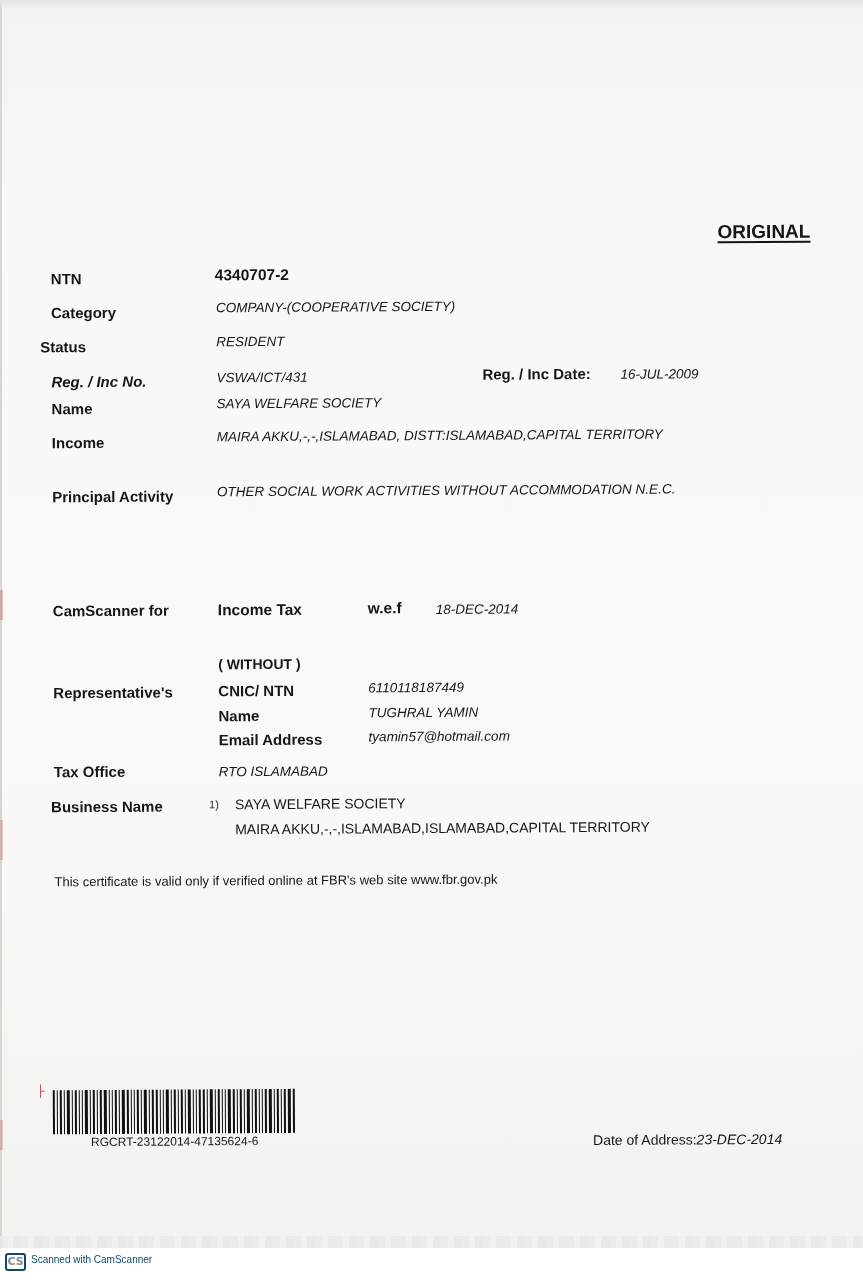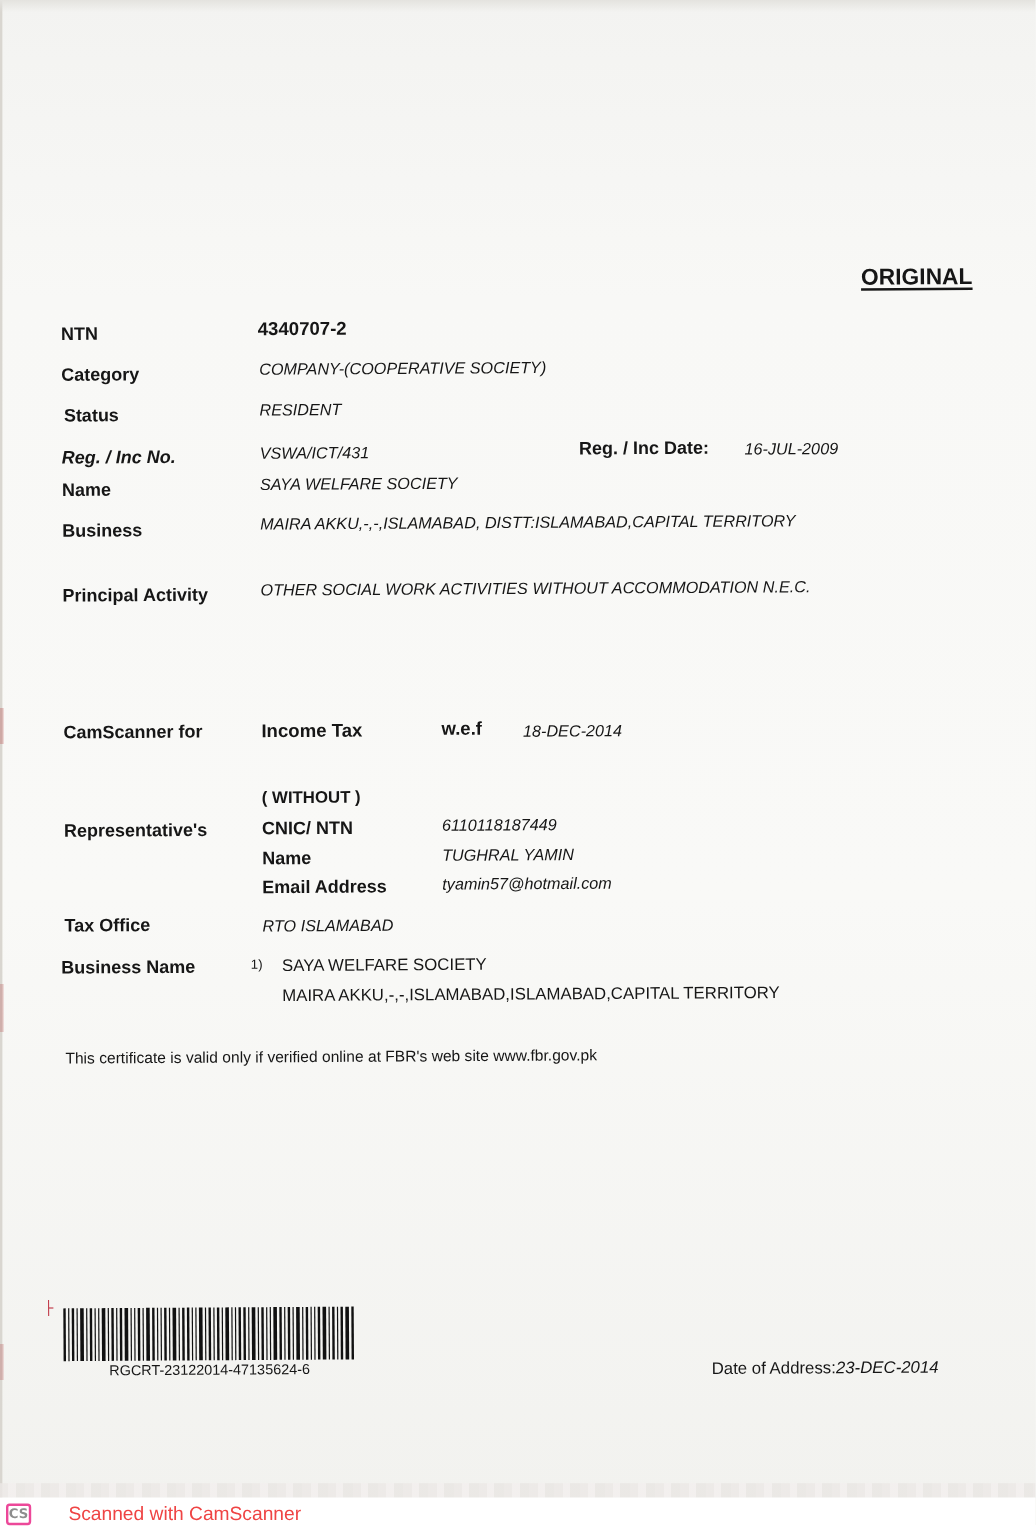--- a/index.html
+++ b/index.html
@@ -36,25 +36,25 @@
       text-decoration-thickness: 2px; text-underline-offset: 3px;
     }
     .note { font-size: 13px; }
     .barcode { position: absolute; left: 50px; top: 1088px; width: 276px; height: 44px; display: flex; align-items: stretch; }
     .barcode span { display: block; background: #111; margin-right: 2px; }
     .footer {
       position: absolute; left: 0; top: 1248px; width: 863px; height: 32px; background: #ffffff;
     }
     .cs-logo {
       position: absolute; left: 5px; top: 1253px; width: 21px; height: 18px;
-      border: 2px solid #ec4899; border-radius: 3px; box-sizing: border-box;
+      border: 2px solid #0c4a6e; border-radius: 3px; box-sizing: border-box;
       font-size: 11px; font-weight: bold; color: #8d8d8d; text-align: center; line-height: 14px;
       font-family: "DejaVu Sans", sans-serif;
     }
-    .cs-text { position: absolute; left: 31px; top: 1254px; font-size: 16px; color: #ef4444; margin-left: 26px; }
+    .cs-text { position: absolute; left: 31px; top: 1254px; font-size: 10px; color: #0c4a6e; }
     .mark { position: absolute; background: #b55; }
   </style>
 </head>
 <body>
 
 <div class="page"></div>
 <div class="top-edge"></div>
 <div class="bottom-edge"></div>
 <div class="mark" style="left:0;top:590px;width:3px;height:30px;opacity:.35"></div>
 <div class="mark" style="left:0;top:820px;width:3px;height:40px;opacity:.3"></div>
@@ -63,32 +63,32 @@
 <div class="content">
 
   <div class="abs original" style="left:720px;top:223px;">ORIGINAL</div>
 
   <div class="abs lbl" style="left:53px;top:268px;">NTN</div>
   <div class="abs bval" style="left:217px;top:265px;">4340707-2</div>
 
   <div class="abs lbl" style="left:53px;top:302px;">Category</div>
   <div class="abs val" style="left:218px;top:299px;">COMPANY-(COOPERATIVE SOCIETY)</div>
 
-  <div class="abs lbl" style="left:55px;top:336px;">Status</div>
+  <div class="abs lbl" style="left:42px;top:336px;">Status</div>
   <div class="abs val" style="left:218px;top:333px;">RESIDENT</div>
 
   <div class="abs lbl" style="left:53px;top:371px;font-style:italic;">Reg. / Inc No.</div>
   <div class="abs val" style="left:218px;top:369px;">VSWA/ICT/431</div>
   <div class="abs lbl" style="left:484px;top:366px;">Reg. / Inc Date:</div>
   <div class="abs val" style="left:622px;top:368px;">16-JUL-2009</div>
 
   <div class="abs lbl" style="left:53px;top:398px;">Name</div>
   <div class="abs val" style="left:218px;top:395px;">SAYA WELFARE SOCIETY</div>
 
-  <div class="abs lbl" style="left:53px;top:432px;">Business</div>
+  <div class="abs lbl" style="left:53px;top:432px;">Income</div>
   <div class="abs val" style="left:218px;top:428px;">MAIRA AKKU,-,-,ISLAMABAD, DISTT:ISLAMABAD,CAPITAL TERRITORY</div>
 
   <div class="abs lbl" style="left:53px;top:486px;">Principal Activity</div>
   <div class="abs val" style="left:218px;top:483px;">OTHER SOCIAL WORK ACTIVITIES WITHOUT ACCOMMODATION N.E.C.</div>
 
   <div class="abs lbl" style="left:53px;top:600px;">CamScanner for</div>
   <div class="abs bval" style="left:218px;top:600px;">Income Tax</div>
   <div class="abs bval" style="left:368px;top:599px;">w.e.f</div>
   <div class="abs val" style="left:436px;top:602px;">18-DEC-2014</div>
 

